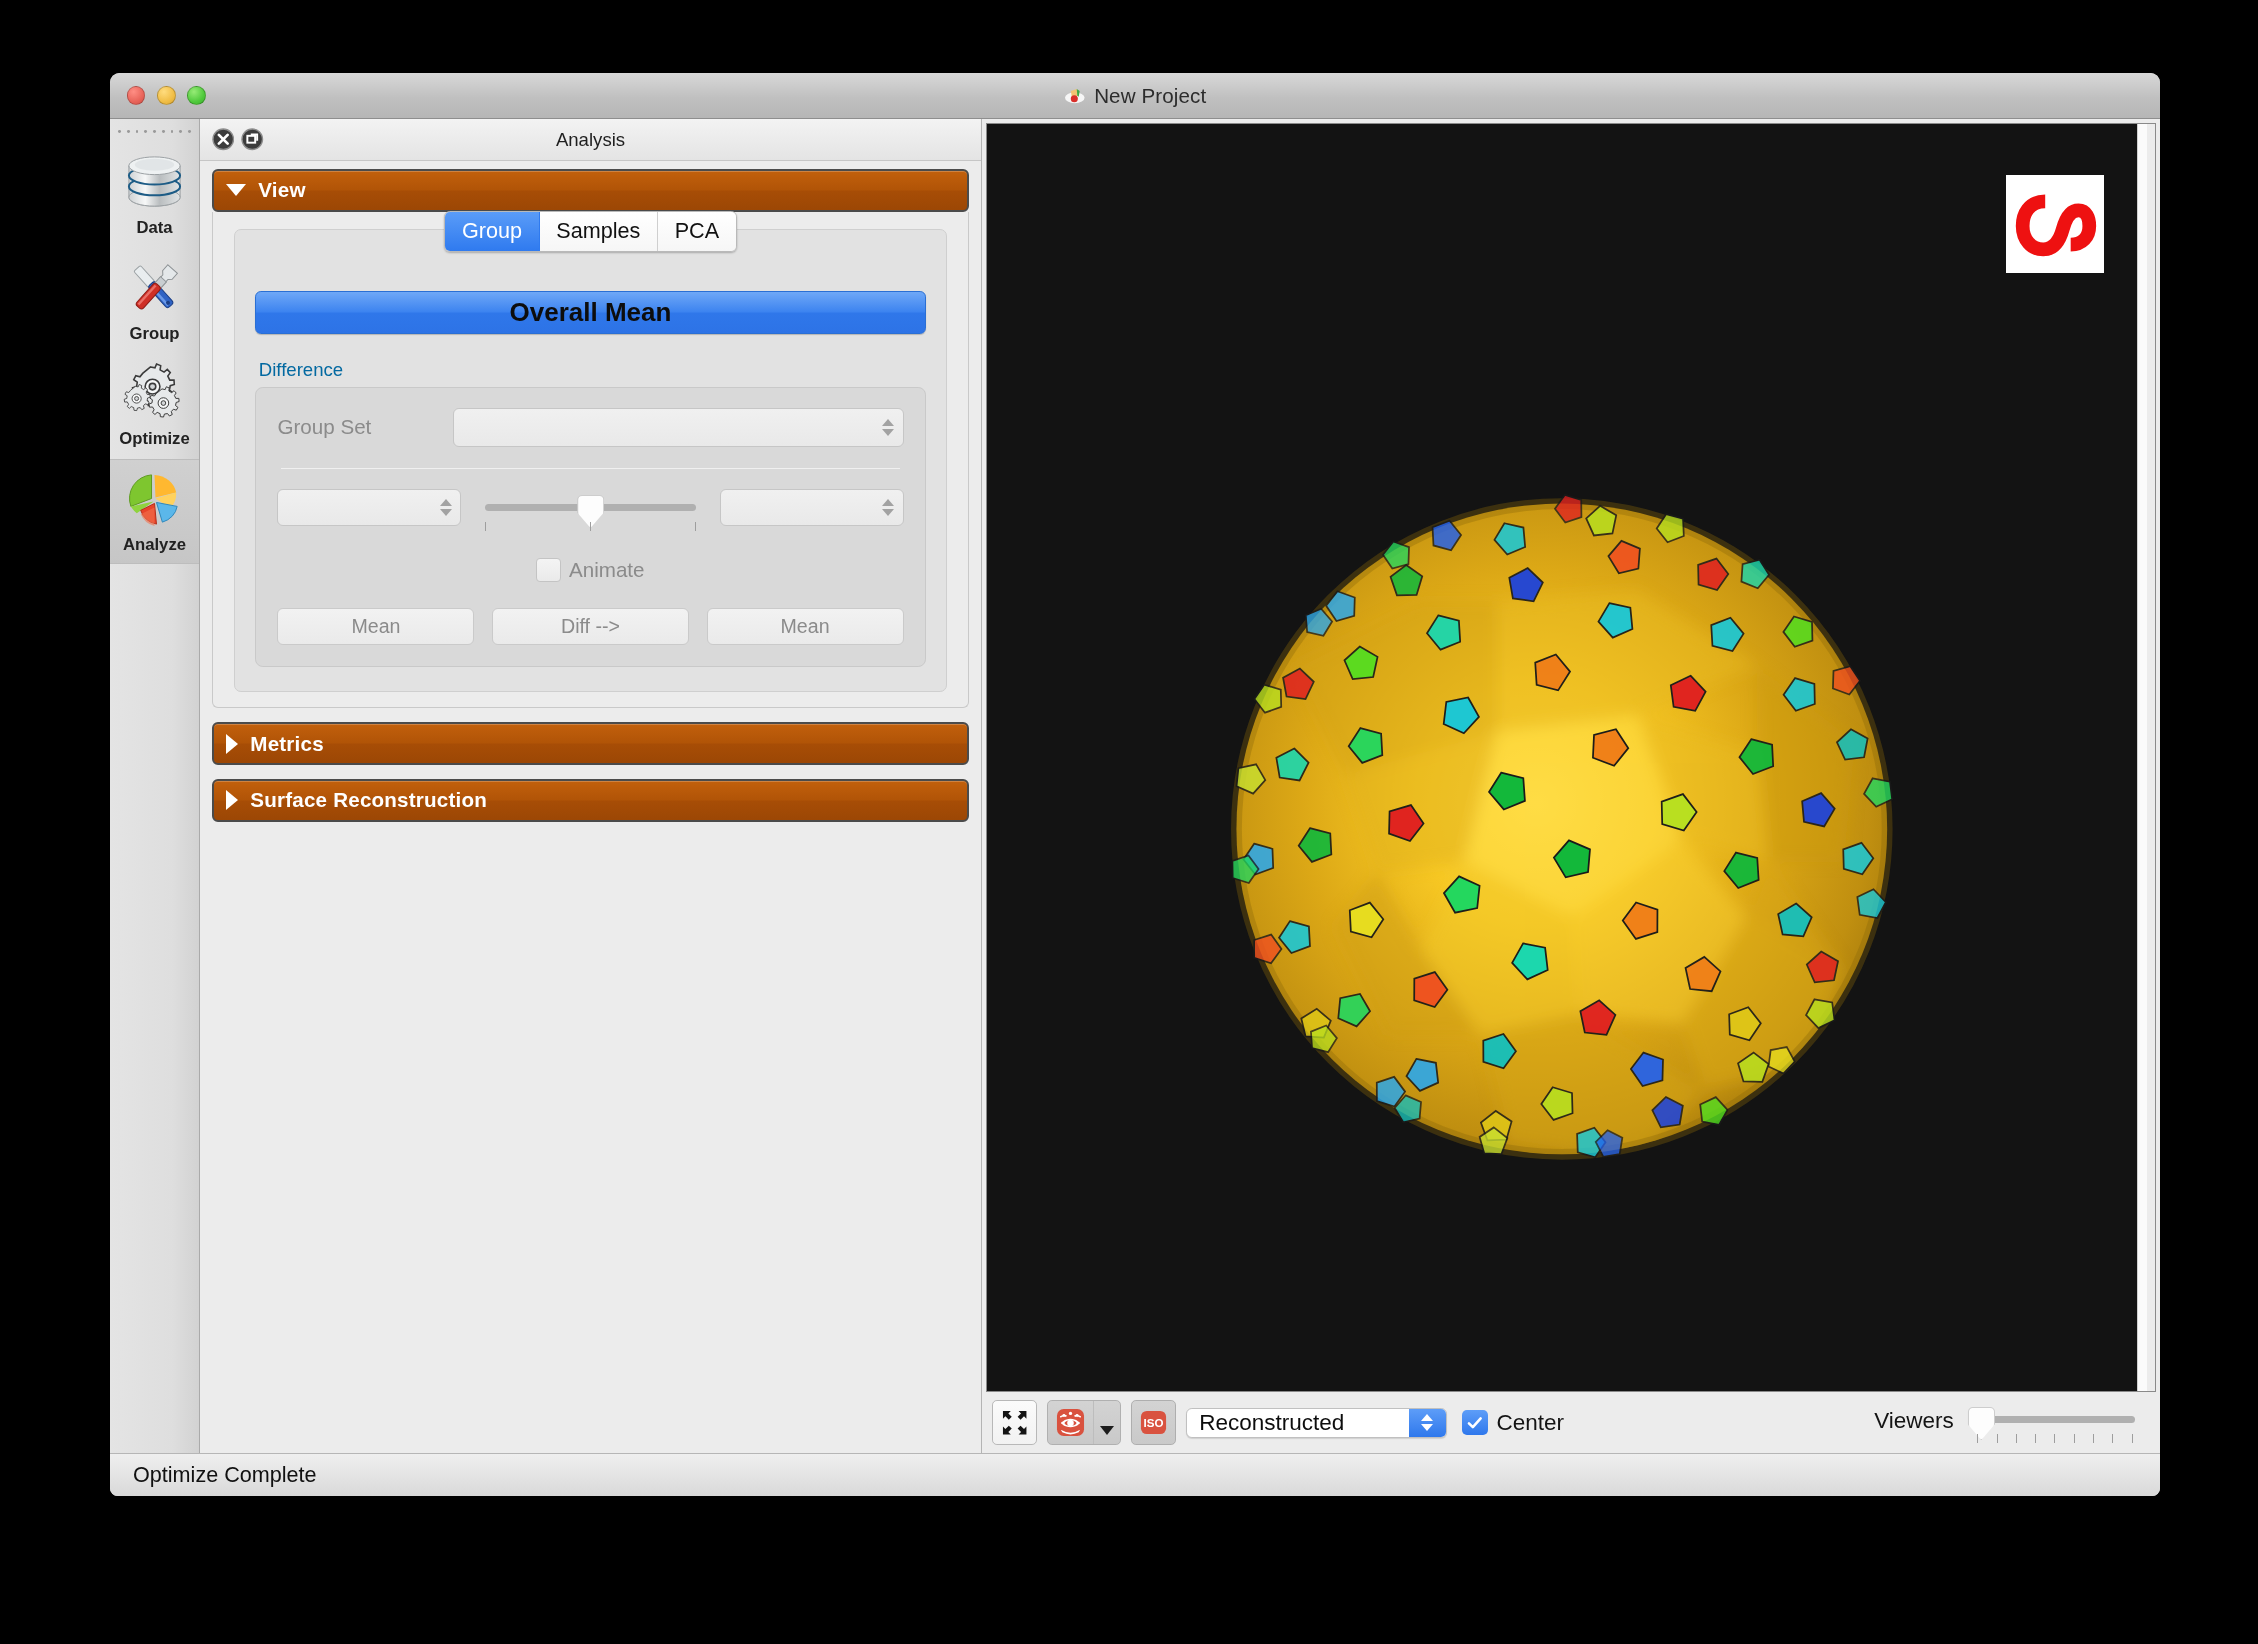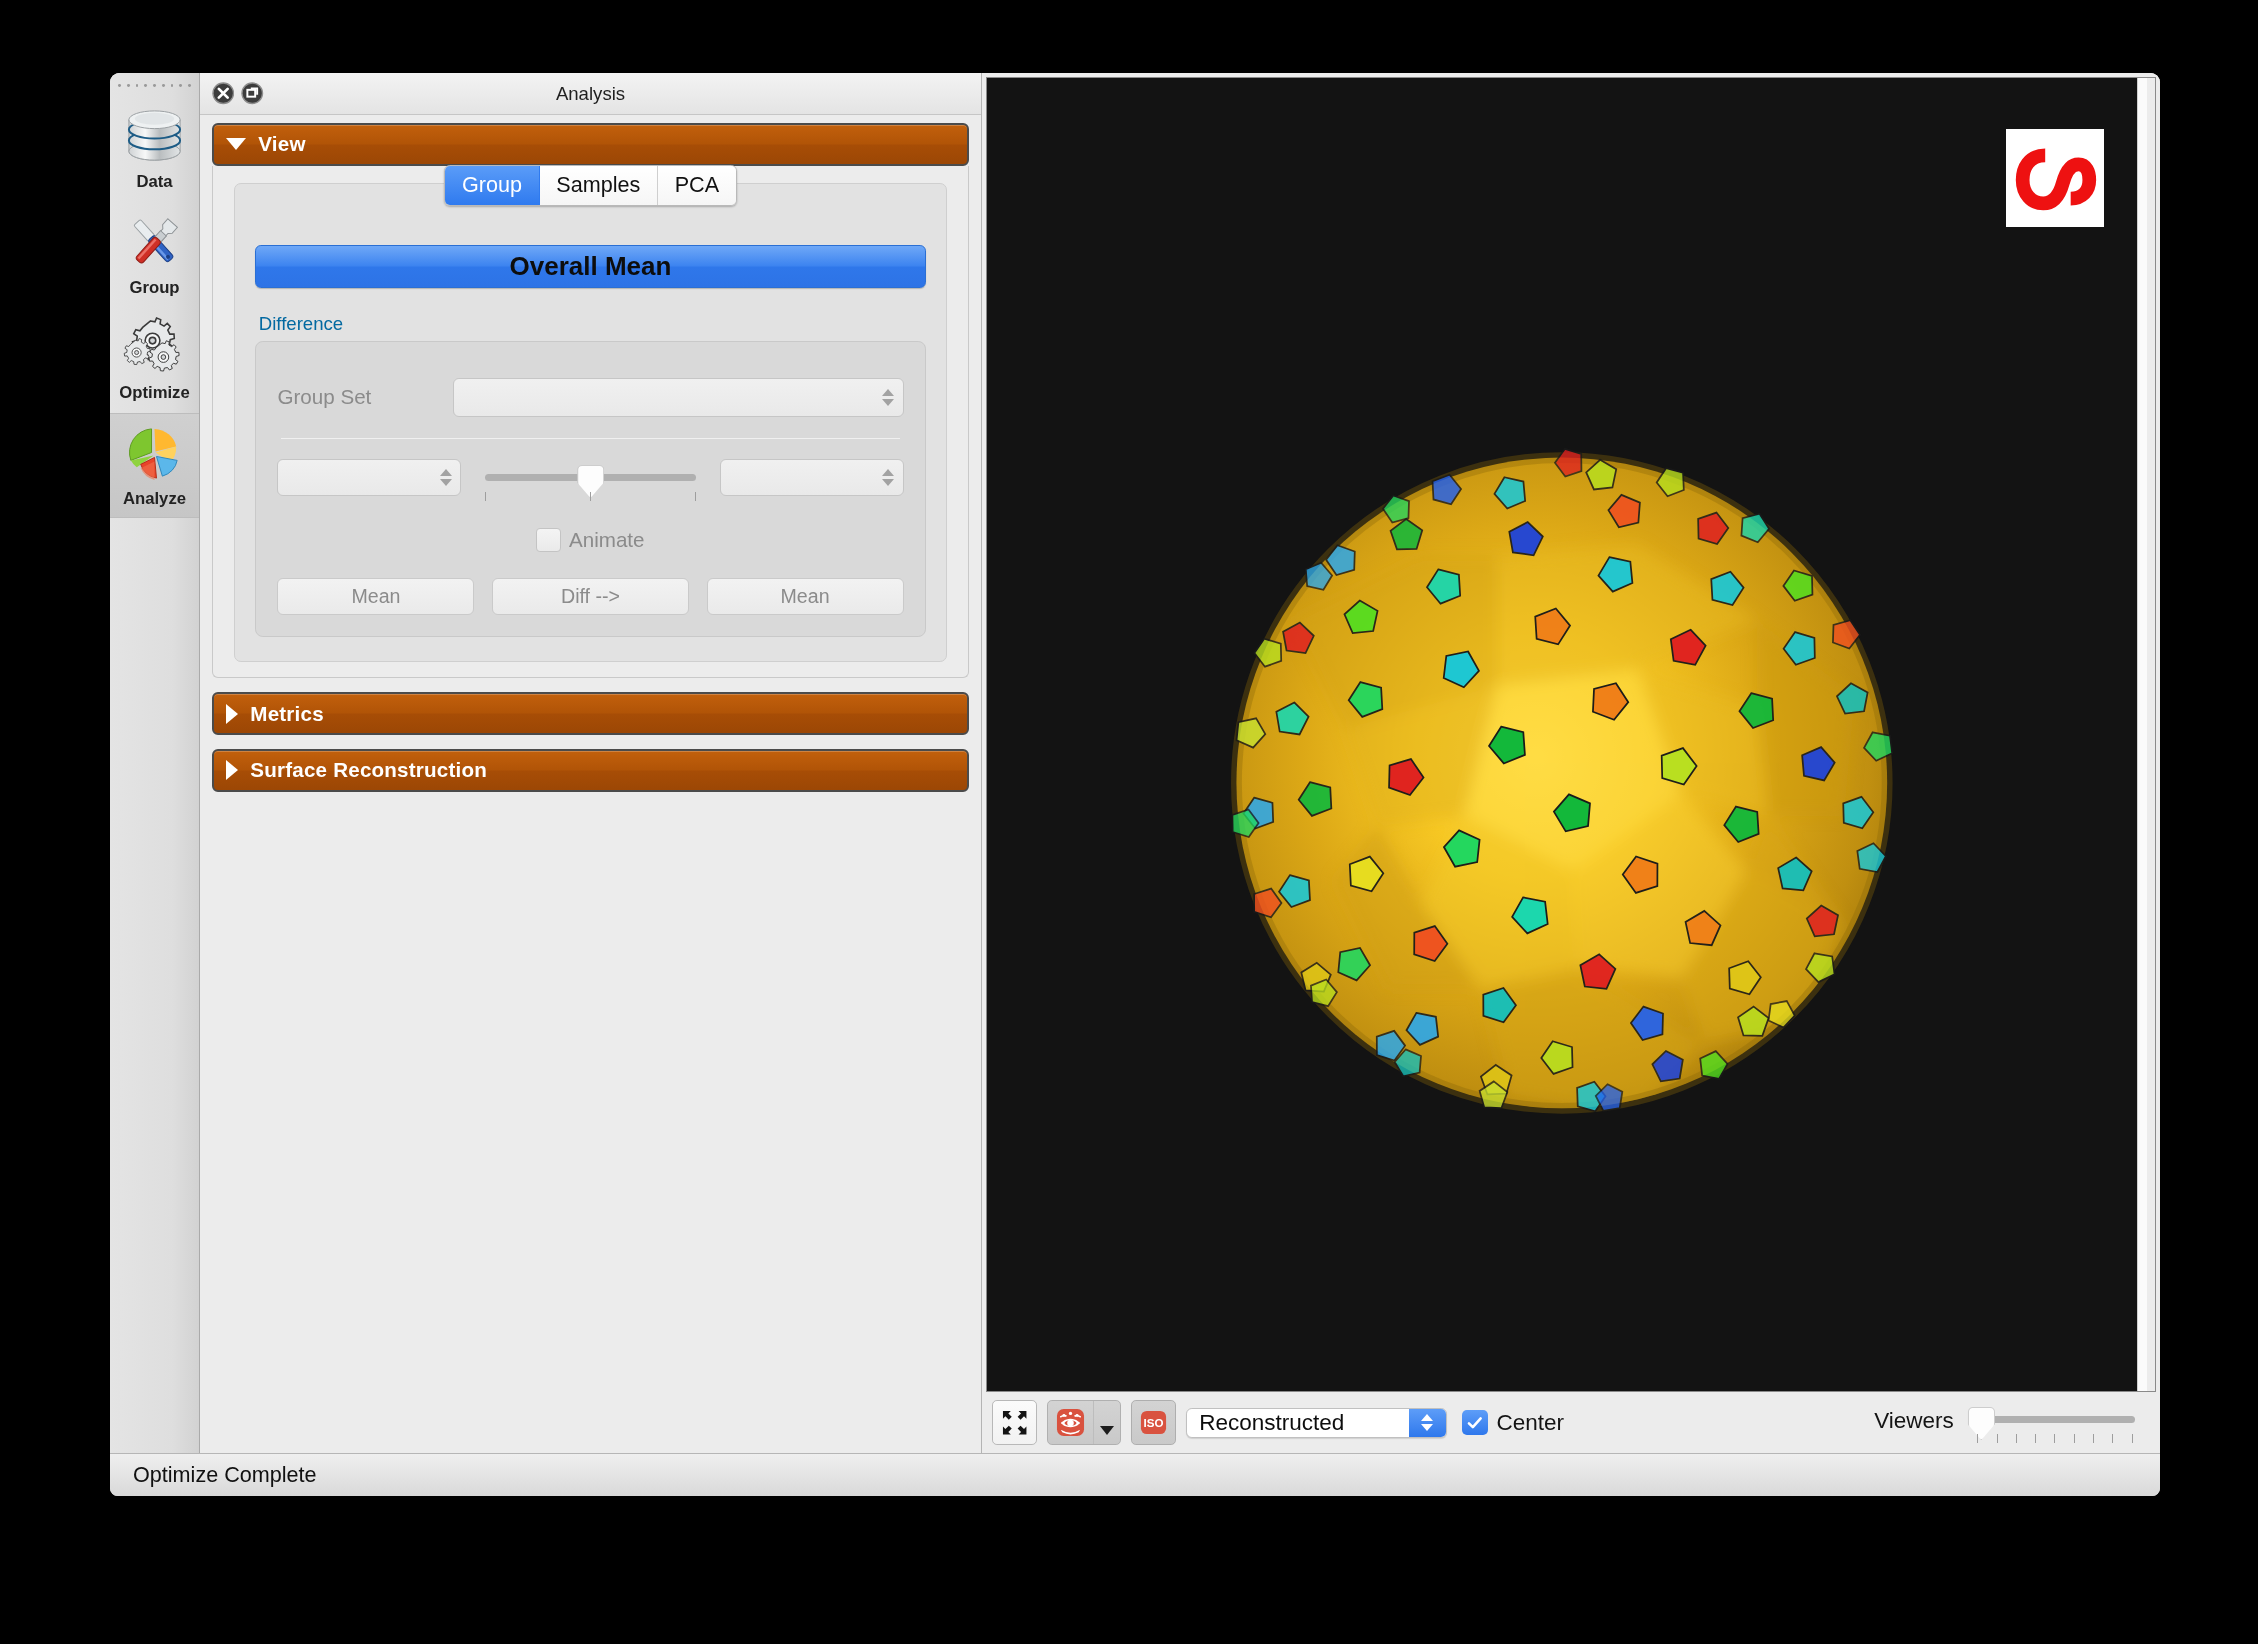--- a/index.html
+++ b/index.html
@@ -279,21 +279,21 @@
     font-size: 18.6px;
     color: #0369a1;
   }
   #difference-group {
     border: 1px solid #c9c9c9;
     border-radius: 7.8px;
     background: #d9d9d9;
     padding: 19.6px 21.6px 21.6px;
     box-sizing: border-box;
   }
-  .row { display: flex; align-items: center; margin-top: 16px; }
+  .row { display: flex; align-items: center; }
   #groupset-row { gap: 0; }
   #groupset-label {
     font-size: 20.6px;
     color: #8b8b8b;
     width: 176px;
     flex: 0 0 176px;
   }
   .combo {
     flex: 1 1 auto;
     height: 39px;
@@ -632,20 +632,36 @@
     padding-left: 23px;
     box-sizing: border-box;
   }
   #status-text { font-size: 21.6px; color: #111; }
 </style>
 </head>
 <body>
 
 <div id="app-window">
 
+  <div id="title-bar">
+    <div class="traffic-lights">
+      <span class="light red"></span>
+      <span class="light yellow"></span>
+      <span class="light green"></span>
+    </div>
+    <div id="title-center">
+      <svg id="app-icon" viewBox="0 0 22 20">
+        <ellipse cx="11" cy="12" rx="10" ry="5.5" fill="#ffffff" opacity="0.85"></ellipse>
+        <path d="M7 5 L13 3 L14 10 L8 12 Z" fill="#f2c473"></path>
+        <path d="M13 3 L16 5 L15 11 L13.5 10 Z" fill="#3faa46"></path>
+        <circle cx="10.5" cy="13" r="3.6" fill="#d92f2a"></circle>
+      </svg>
+      <span id="window-title">New Project</span>
+    </div>
+  </div>
 
   <div id="window-body">
 
     <div id="tool-sidebar">
       <div id="grip-dots">
         <i></i>
           <i></i>
           <i></i>
           <i></i>
           <i></i>

